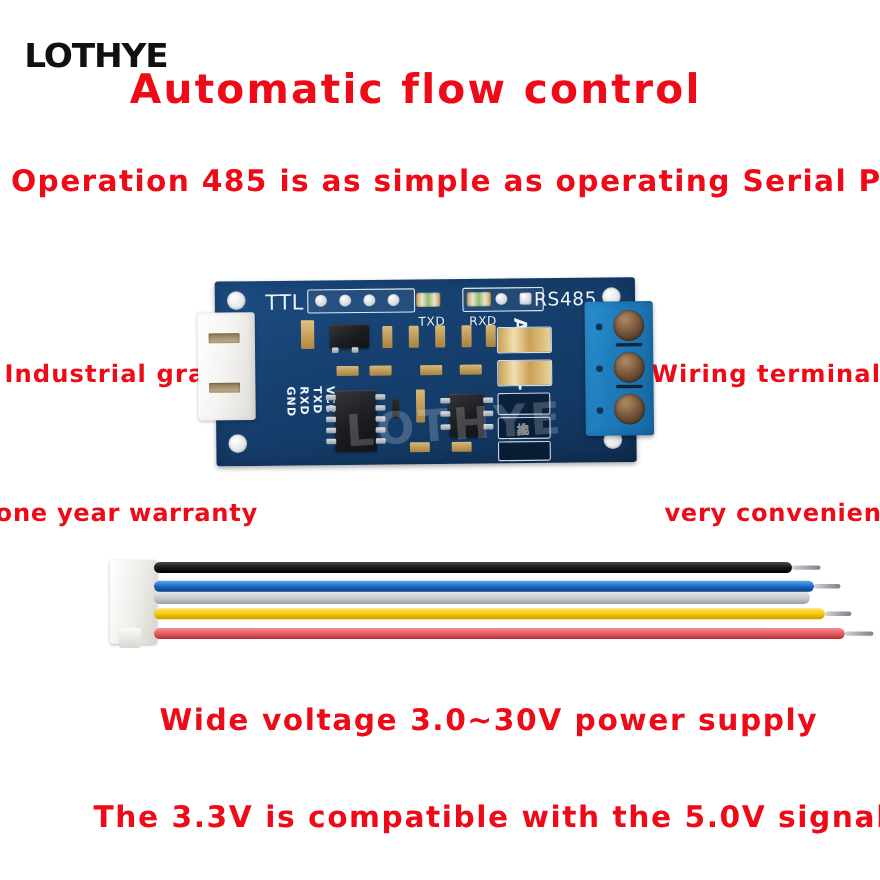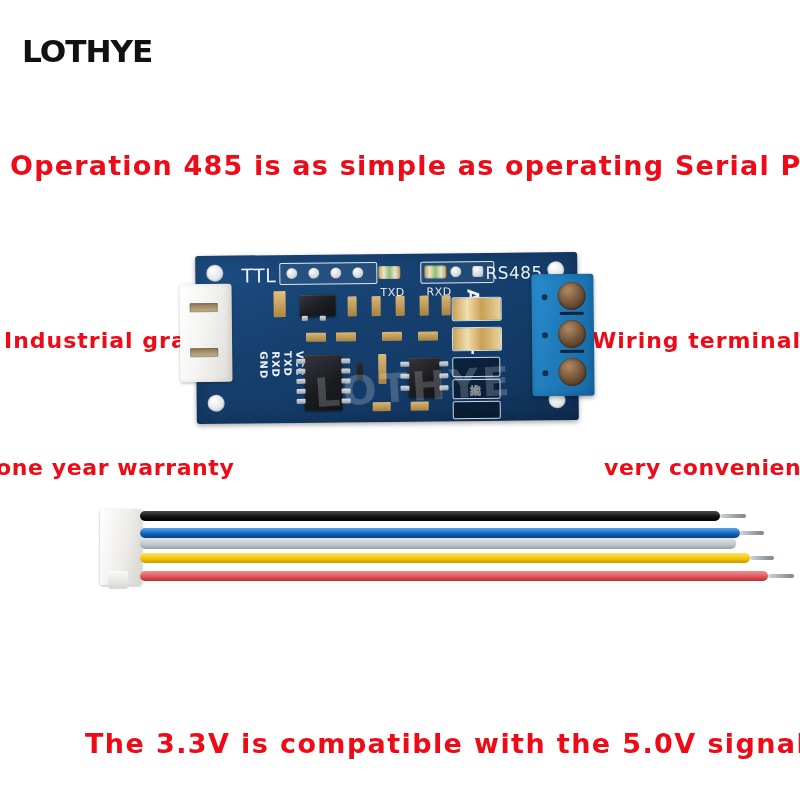--- a/index.html
+++ b/index.html
@@ -152,20 +152,21 @@
   .tip-yellow{left:650px;top:61px;width:24px;}
   .tip-red{left:668px;top:79px;width:26px;}
 </style>
 </head>
 <body>
 
 <div class="page">
 
   <div class="logo">LOTHYE</div>
 
+  <div class="red headline">Automatic flow control</div>
   <div class="red subhead">Operation 485 is as simple as operating Serial Ports</div>
 
   <div class="red cap-left-1">Industrial grade</div>
   <div class="red cap-right-1">Wiring terminals</div>
   <div class="red cap-left-2">one year warranty</div>
   <div class="red cap-right-2">very convenient</div>
 
   <div class="board-wrap">
     <div class="pcb">
 
@@ -276,14 +277,15 @@
     <div class="wire w-black"></div>
     <div class="wire w-blue"></div>
     <div class="wire w-yellow"></div>
     <div class="wire w-red"></div>
     <div class="tip tip-black"></div>
     <div class="tip tip-blue"></div>
     <div class="tip tip-yellow"></div>
     <div class="tip tip-red"></div>
   </div>
 
+  <div class="red foot-1">Wide voltage 3.0~30V power supply</div>
   <div class="red foot-2">The 3.3V is compatible with the 5.0V signal</div>
 </div>
 
 </body></html>

